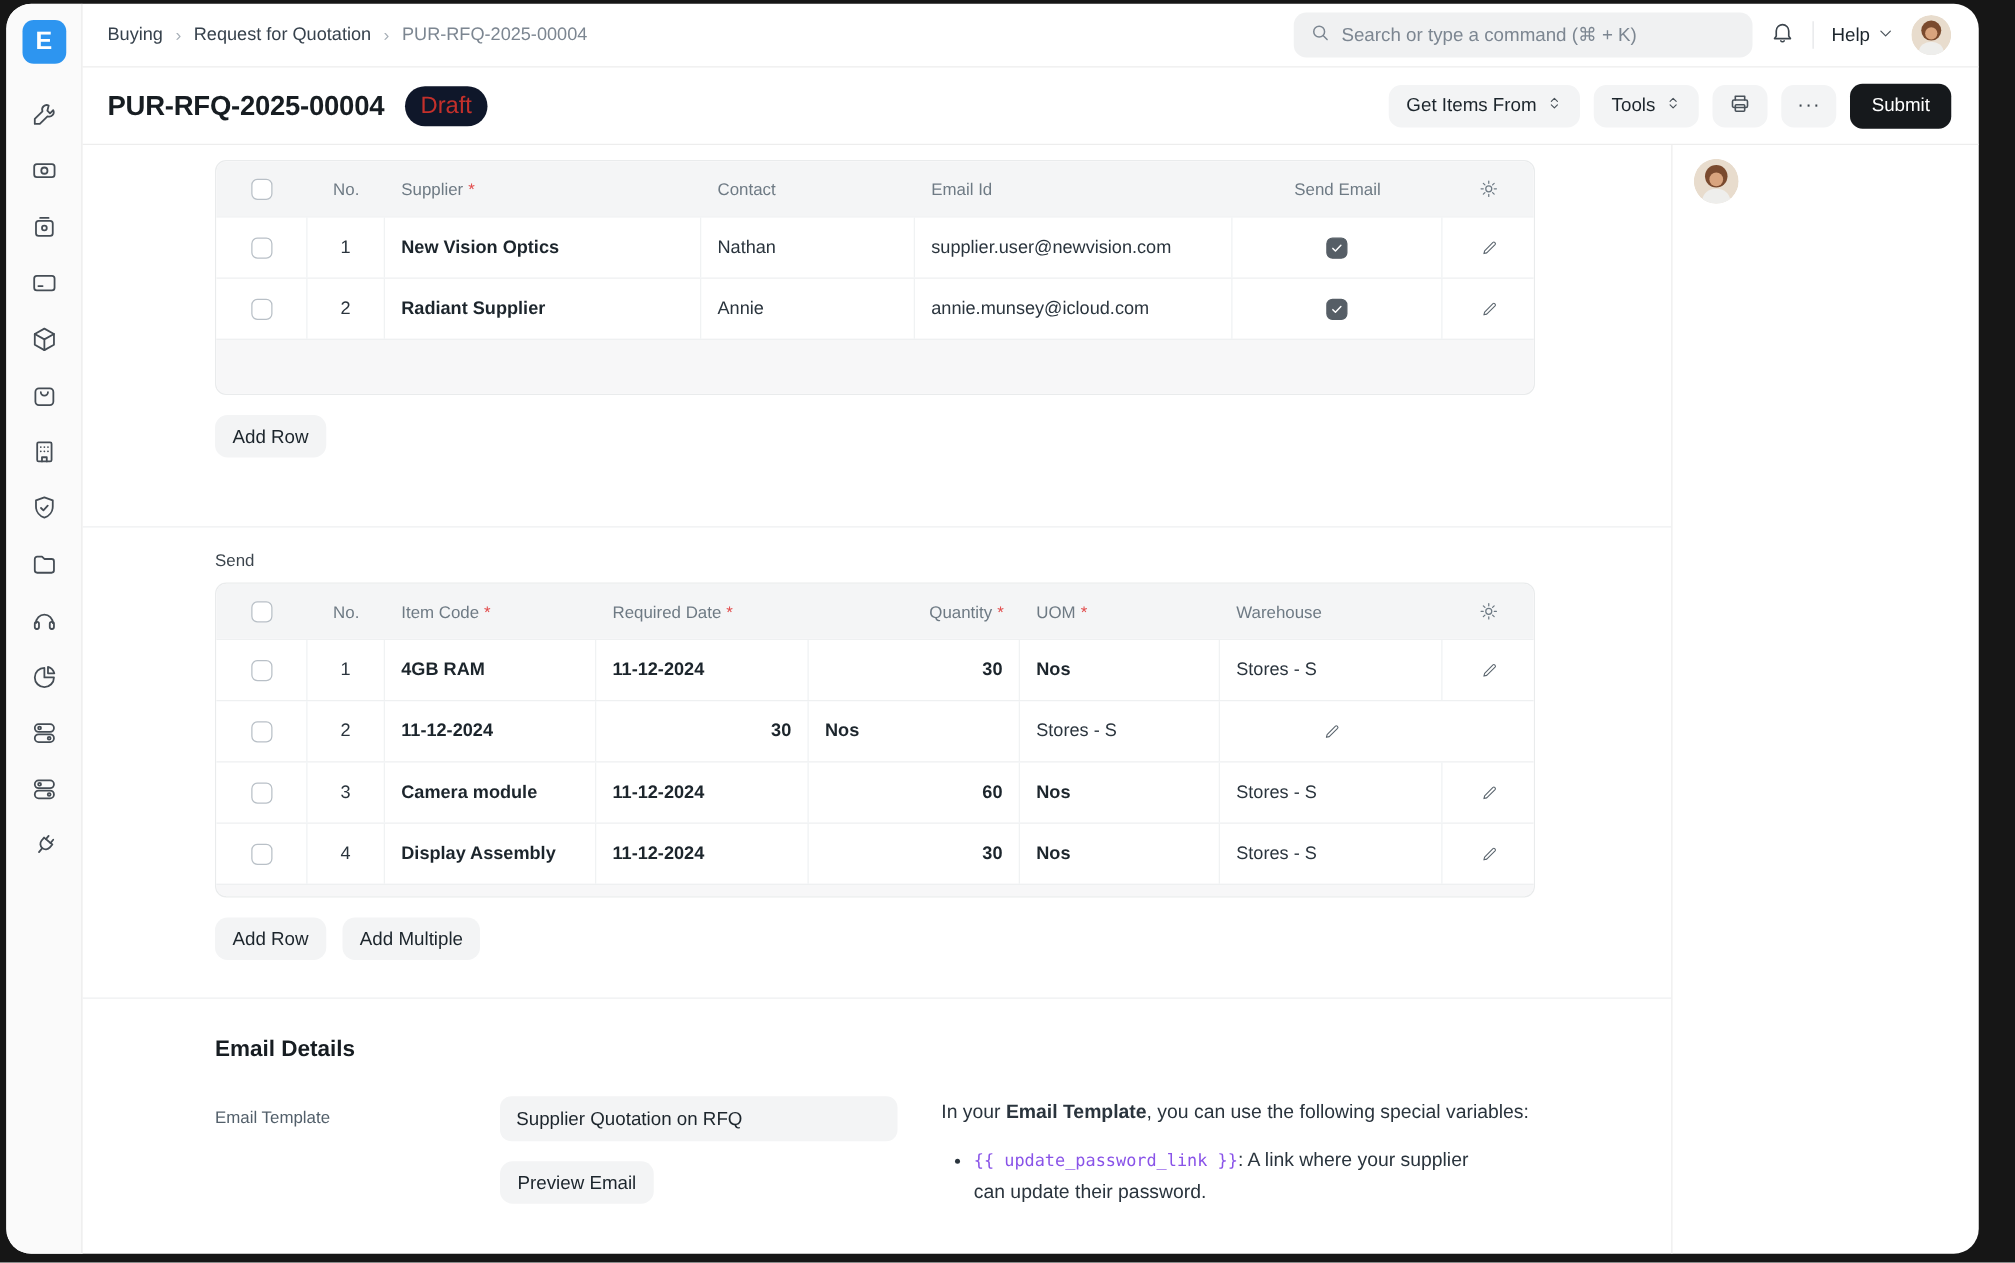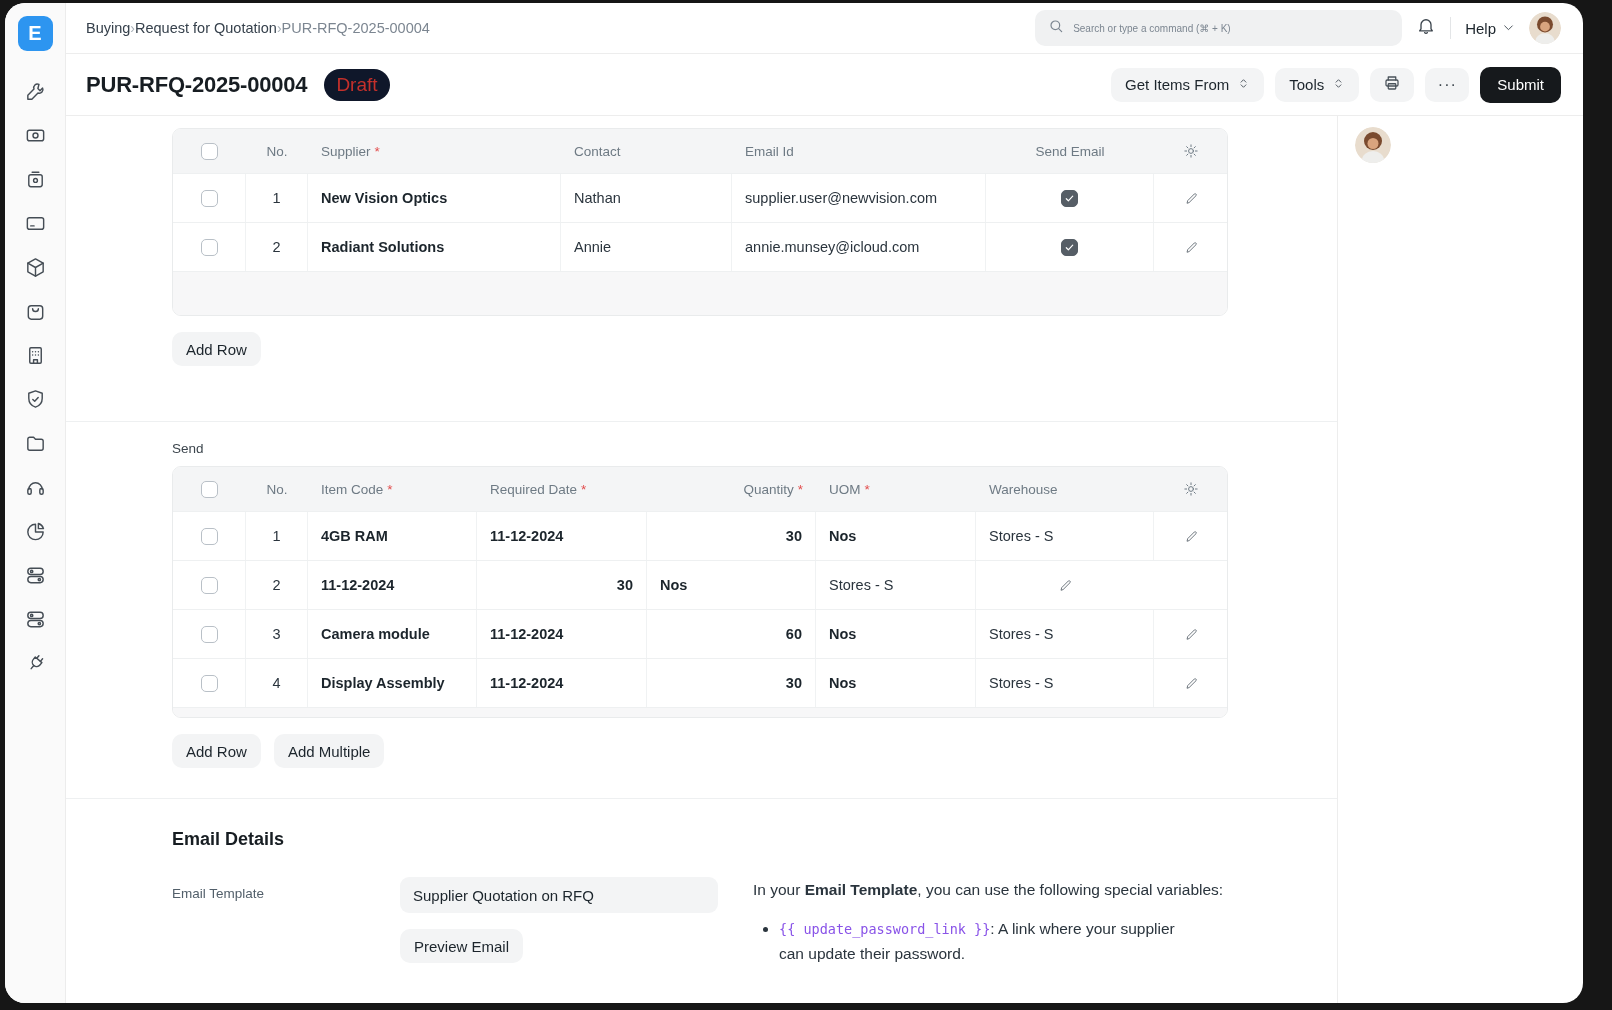--- a/index.html
+++ b/index.html
@@ -17,29 +17,29 @@
           font-size:20px; }
   .side-icons { display:flex; flex-direction:column; gap:17px; margin-top:29px; align-items:center; }
   .side-icons svg { width:23px; height:23px; stroke:#454d55; fill:none;
                     stroke-width:1.5; stroke-linecap:round; stroke-linejoin:round; }
 
   
   .main { flex:1; display:flex; flex-direction:column; min-width:0; }
 
   .navbar { height:51px; flex:0 0 51px; display:flex; align-items:center;
             padding:0 22px 0 20px; border-bottom:1px solid #ededed; }
-  .crumbs { display:flex; align-items:flex-start; font-size:14.5px; }
+  .crumbs { display:flex; align-items:flex-start; gap:10px; font-size:14.5px; }
   .crumb { color:#36414c; }
   .crumb-sep { color:#a8b0b8; font-size:14px; }
   .crumb.last { color:#7c8691; }
   .nav-right { margin-left:auto; display:flex; align-items:center; gap:14px; }
   .searchbar { width:367px; height:36px; background:#f0f1f2; border-radius:10px;
                display:flex; align-items:center; gap:9px; padding:0 13px; color:#7c8691; }
   .searchbar svg { width:16px; height:16px; stroke:#7c8691; fill:none; stroke-width:1.8; stroke-linecap:round; }
-  .search-ph { font-size:10px; }
+  .search-ph { font-size:15px; }
   .icon-btn svg { width:20px; height:20px; stroke:#3c454d; fill:none; stroke-width:1.6; stroke-linecap:round; stroke-linejoin:round; }
   .nav-divider { width:1px; height:22px; background:#e3e5e7; }
   .help { display:flex; align-items:center; gap:6px; font-size:15px; color:#1c252c; }
   .help svg { width:13px; height:13px; stroke:#49525a; fill:none; stroke-width:1.8; stroke-linecap:round; stroke-linejoin:round; }
   .avatar { width:32px; height:32px; border-radius:50%; overflow:hidden; flex:0 0 auto; }
 
   
   .pagehead { height:62px; flex:0 0 62px; display:flex; align-items:center;
               padding:0 22px 0 20px; border-bottom:1px solid #ededed; }
   .page-title { font-size:22px; font-weight:700; letter-spacing:-0.2px; color:#171d22; }
@@ -295,21 +295,21 @@
                   <svg class="pencil-svg" viewBox="0 0 24 24">
                     <path d="M5 19l.9-3.6L16.6 4.7a1.6 1.6 0 0 1 2.2 0l.5.5a1.6 1.6 0 0 1 0 2.2L8.6 18.1z"></path>
                   </svg>
                 </div>
             </div>
             <div class="trow sup-cols tbody-row">
               <div class="cell center">
                   <span class="checkbox"></span>
                 </div>
               <div class="cell center">2</div>
-              <div class="cell bold">Radiant Solutions</div>
+              <div class="cell bold">Radiant Supplier</div>
               <div class="cell">Annie</div>
               <div class="cell">annie.munsey@icloud.com</div>
               <div class="cell center">
                   <span class="checkbox checked">
                     <svg viewBox="0 0 24 24">
                       <path d="M5 12.5l4.5 4.5L19 7"></path>
                     </svg>
                   </span>
                 </div>
               <div class="cell center">

